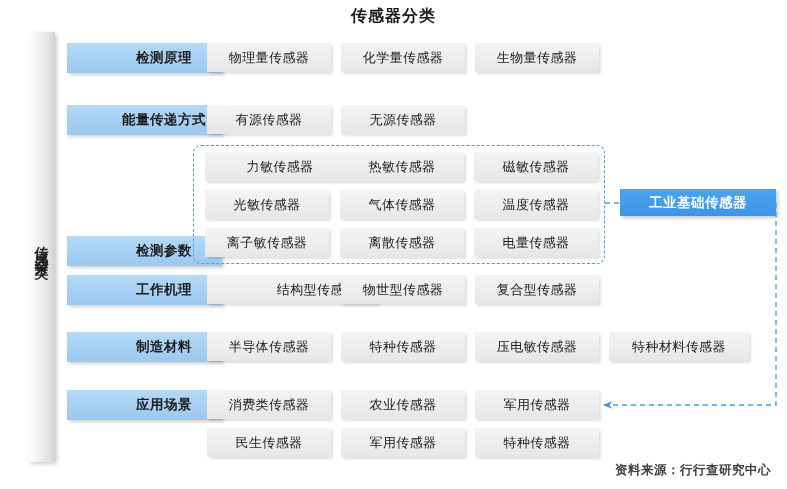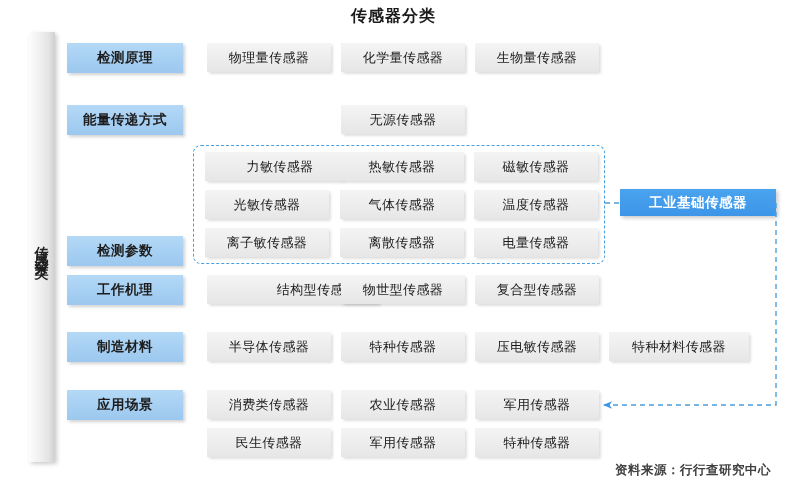--- a/index.html
+++ b/index.html
@@ -68,20 +68,21 @@
     left: 67px;
     background: linear-gradient(to bottom, #b4d9f6 0%, #a6cff2 55%, #9cc8ef 100%);
     box-shadow: 2px 2px 3px rgba(0,0,0,0.18);
     display: flex;
     align-items: center;
     justify-content: center;
     font-size: 13.5px;
     font-weight: bold;
     color: #1d1d1d;
     letter-spacing: 0.5px;
+    padding-left: 39px;
   }
 
   
   .item {
     position: absolute;
     height: 29px;
     background: linear-gradient(to bottom, #f4f4f4 0%, #eeeeee 45%, #e6e6e6 100%);
     box-shadow: 1.5px 1.5px 3px rgba(0,0,0,0.16);
     display: flex;
     align-items: center;
@@ -160,20 +161,21 @@
   <div class="cat" style="top:275px;">工作机理</div>
   <div class="cat" style="top:332px;">制造材料</div>
   <div class="cat" style="top:390px;">应用场景</div>
 
   <div class="dashbox"></div>
 
   <div class="item" style="left:207px; top:43px; width:124px;">物理量传感器</div>
   <div class="item" style="left:341px; top:43px; width:124px;">化学量传感器</div>
   <div class="item" style="left:475px; top:43px; width:124px;">生物量传感器</div>
 
+  <div class="item" style="left:207px; top:105px; width:124px;">有源传感器</div>
   <div class="item" style="left:341px; top:105px; width:124px;">无源传感器</div>
 
   <div class="item" style="left:205px; top:152px; width:124px;padding-left:13px;">力敏传感器</div>
   <div class="item" style="left:340px; top:152px; width:124px;">热敏传感器</div>
   <div class="item" style="left:474px; top:152px; width:124px;">磁敏传感器</div>
 
   <div class="item" style="left:205px; top:190px; width:124px;">光敏传感器</div>
   <div class="item" style="left:340px; top:190px; width:124px;">气体传感器</div>
   <div class="item" style="left:474px; top:190px; width:124px;">温度传感器</div>
 

